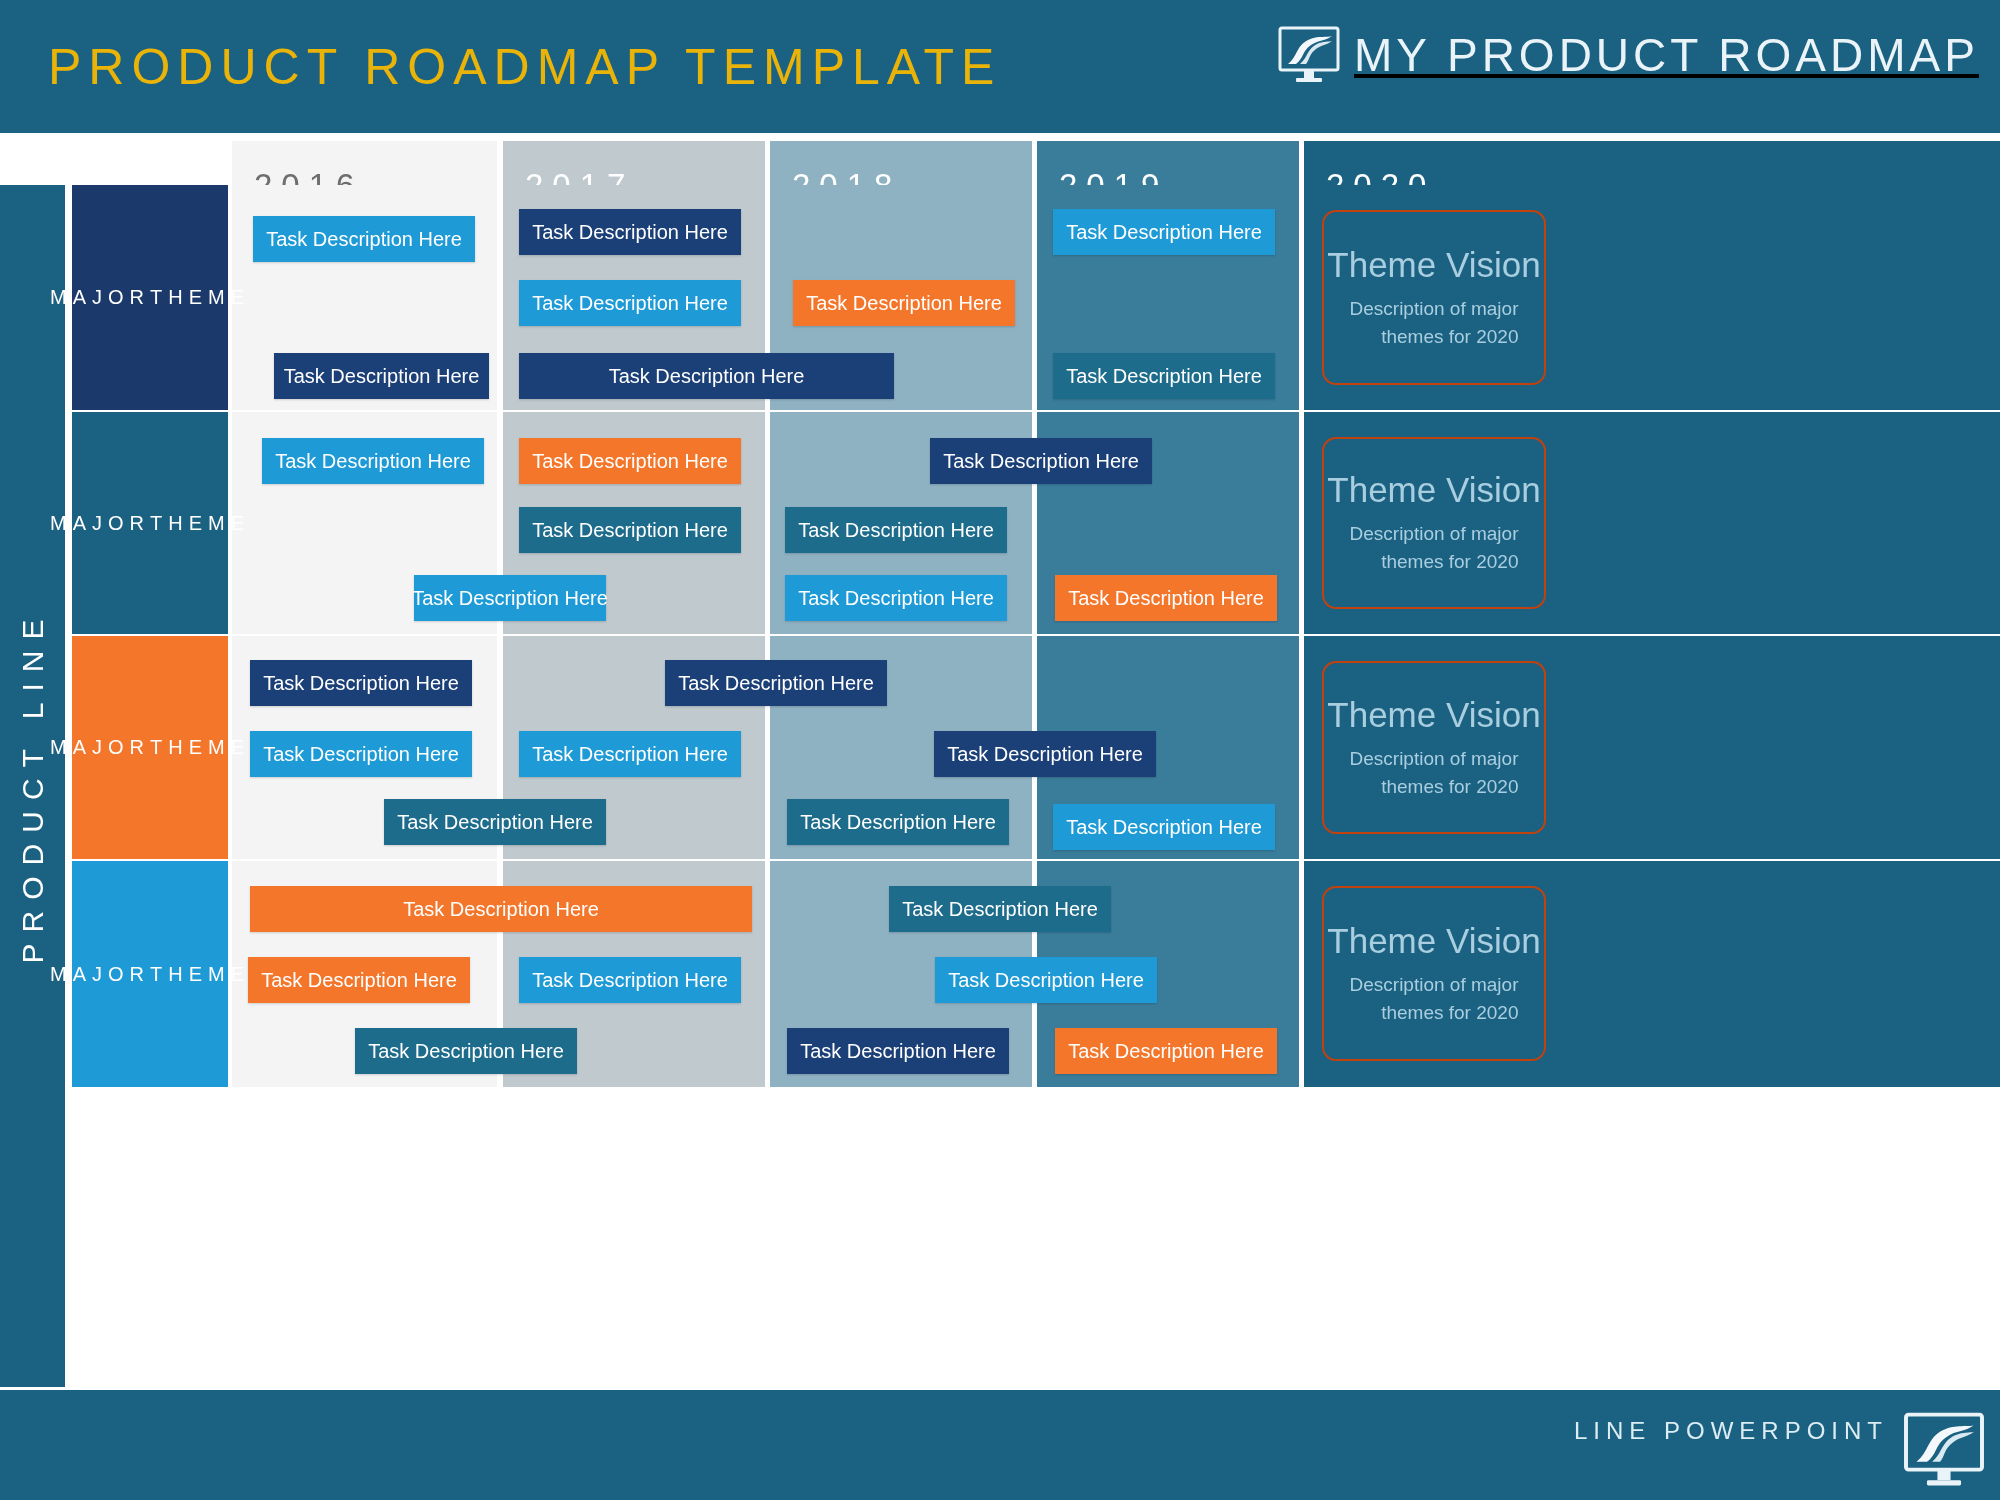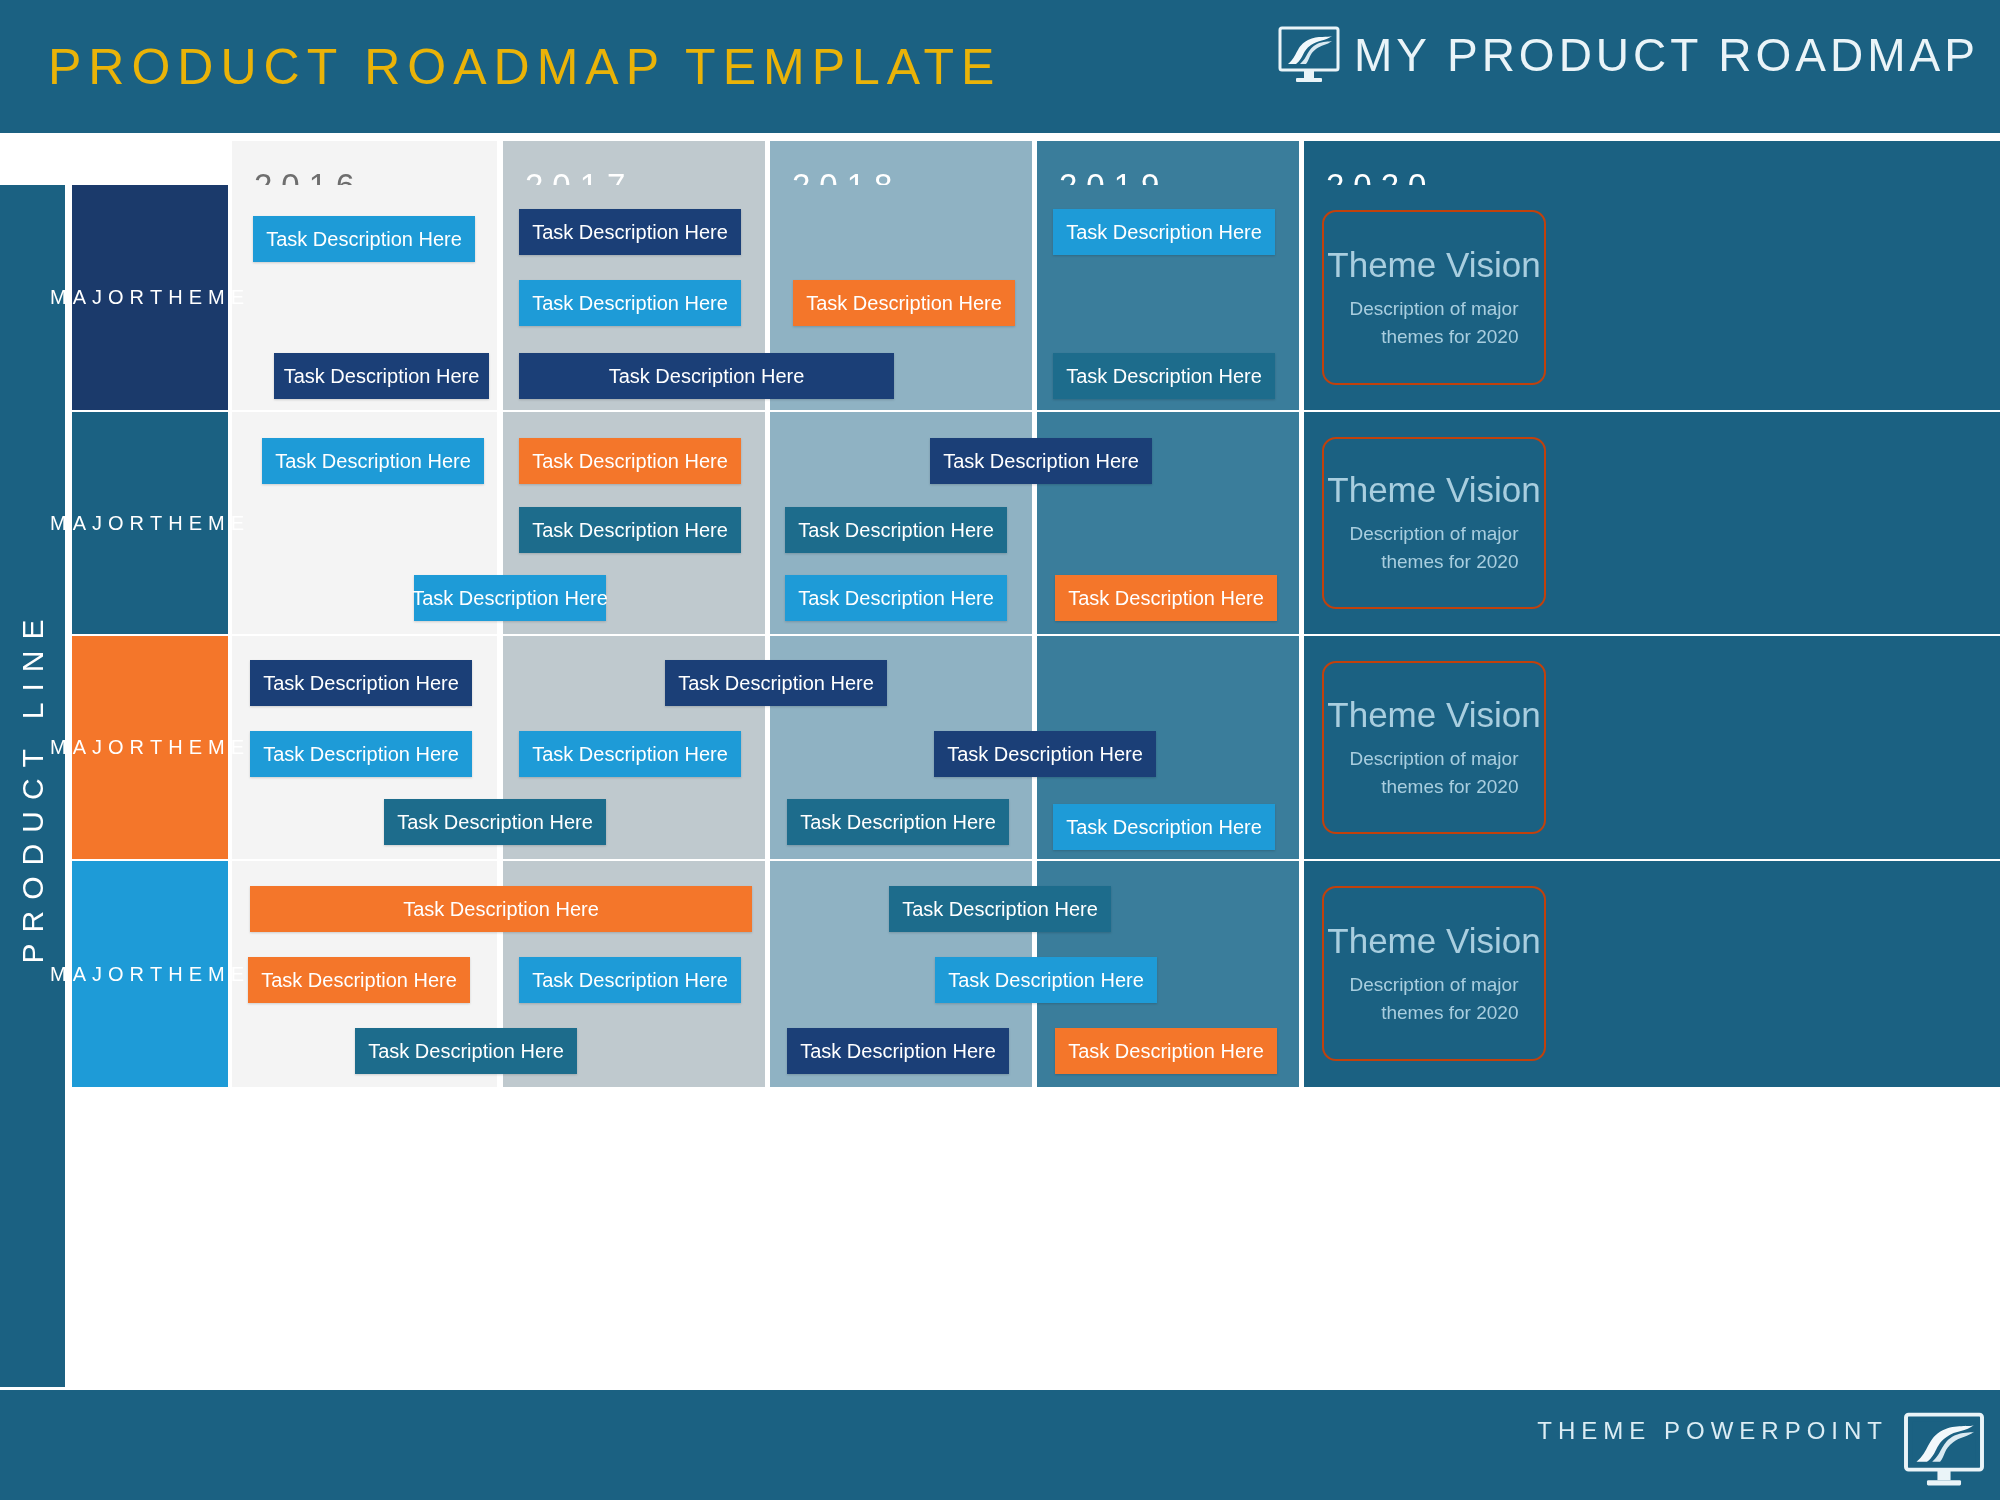--- a/index.html
+++ b/index.html
@@ -35,20 +35,21 @@
     letter-spacing: 7px;
     font-weight: 400;
     white-space: nowrap;
   }
   #brand-group {
     position: absolute;
     left: 1278px; top: 26px;
     display: flex;
     align-items: center;
     gap: 14px;
+    text-decoration: underline;
   }
   #brand-text {
     color: #EAF4F8;
     font-size: 46px;
     letter-spacing: 4px;
     white-space: nowrap;
   }
 
   .monitor-icon { display:block; }
 
@@ -376,21 +377,21 @@
           <div class="vision-desc">
             <div>Description of major</div>
             <div>themes for 2020</div>
           </div>
         </div>
       </div>
     </div>
 
   <div id="footer">
     <div id="footer-text">
-      <div>THEME POWERPOINT</div>
+      <div>LINE POWERPOINT</div>
     </div>
     <div id="footer-logo">
       <svg class="monitor-icon" width="84" height="76" viewBox="0 0 62 58">
         <rect x="2" y="2" width="58" height="42" rx="2" fill="none" stroke="#EAF4F8" stroke-width="3"></rect>
         <rect x="7" y="7" width="48" height="32" fill="#1B6182"></rect>
         <path d="M10 38 C20 30 18 20 30 14 C40 9 50 12 54 10 C48 15 40 14 33 19 C24 25 26 32 18 38 Z" fill="#F2F8FB"></path>
         <path d="M22 38 C30 31 29 23 39 18 C45 15 51 16 54 15 C49 19 43 19 38 23 C31 28 32 33 28 38 Z" fill="#D9E9F1"></path>
         <rect x="26" y="44" width="10" height="8" fill="#EAF4F8"></rect>
         <rect x="18" y="52" width="26" height="4" rx="1" fill="#EAF4F8"></rect>
       </svg>

